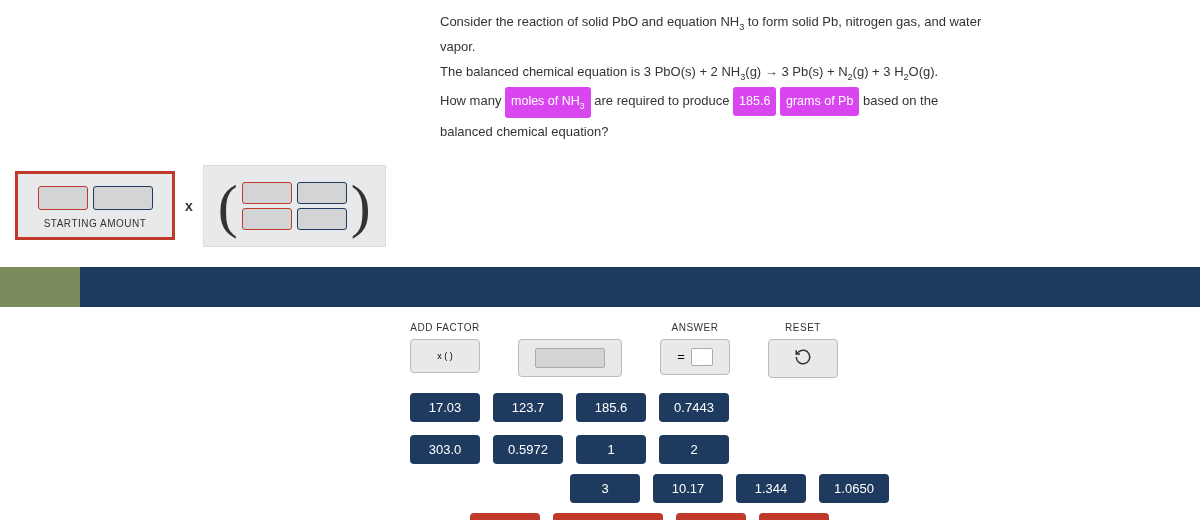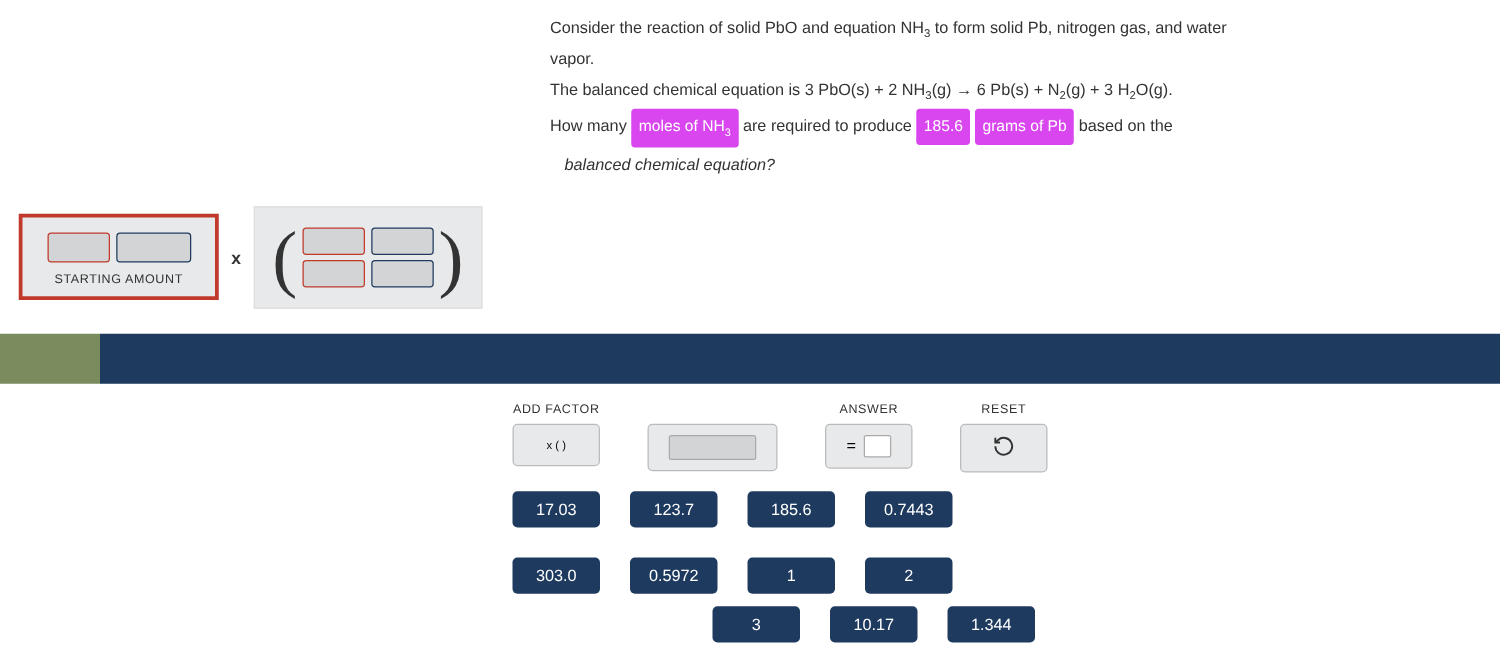--- a/index.html
+++ b/index.html
@@ -31,48 +31,48 @@
     .bar-navy { background: #1e3a5f; flex: 1; }
     
     .controls { padding: 15px 0 0 410px; }
     .control-row { display: flex; gap: 38px; margin-bottom: 15px; }
     .control-group { text-align: center; }
     .control-label { font-size: 10px; letter-spacing: 0.5px; margin-bottom: 6px; color: #333; }
     .control-btn { background: #E8E9EA; border: 1px solid #bbb; border-radius: 4px; padding: 8px 16px; display: inline-flex; align-items: center; gap: 6px; font-size: 13px; cursor: pointer; min-width: 70px; justify-content: center; min-height: 34px; }
     .control-btn .mini-slot { width: 70px; height: 20px; background: #D3D4D5; border: 1px solid #aaa; border-radius: 2px; }
     .control-btn .equals-slot { width: 22px; height: 18px; background: #fff; border: 1px solid #aaa; border-radius: 2px; }
     
-    .tiles { padding: 0 0 0 410px; display: flex; flex-wrap: wrap; gap: 24px; max-width: 780px; margin-bottom: 10px; }
+    .tiles { padding: 0 0 0 410px; display: flex; flex-wrap: wrap; gap: 13px; max-width: 780px; margin-bottom: 10px; }
     .tile { border-radius: 4px; padding: 7px 0; font-size: 13px; text-align: center; cursor: pointer; color: #fff; min-width: 70px; }
     .tile.navy { background: #1e3a5f; }
     .tile.red { background: #C0392B; }
     .tiles.row2 { padding-left: 570px; max-width: 900px; }
     .tiles.units { padding-left: 470px; max-width: 900px; }
     
     .reset-icon { display: inline-block; }
   </style>
 </head>
 <body>
 
 <div class="prompt">
   <p>
     <span>Consider the reaction of solid PbO and equation NH</span><sub>3</sub><span> to form solid Pb, nitrogen gas, and water vapor.</span>
   </p>
   <p>
-    <span>The balanced chemical equation is 3 PbO(s) + 2 NH</span><sub>3</sub><span>(g)  →  6 Pb(s) + N</span><sub>2</sub><span>(g) + 3 H</span><sub>2</sub><span>O(g).</span>
+    <span>The balanced chemical equation is 3 PbO(s) + 2 NH</span><sub>3</sub><span>(g)  →  3 Pb(s) + N</span><sub>2</sub><span>(g) + 3 H</span><sub>2</sub><span>O(g).</span>
   </p>
   <p>
     <span>How many </span>
     <span class="chip"><span>moles of NH</span><sub>3</sub></span>
     <span> are required to produce </span>
     <span class="chip">185.6</span>
     <span class="chip">grams of Pb</span>
     <span> based on the</span>
   </p>
-  <p style="text-align:right; padding-right:380px;font-style:italic;">
+  <p style="text-align:left; padding-right:380px;">
     <span>balanced chemical equation?</span>
   </p>
 </div>
 
 <div class="workspace">
   <div class="starting-box">
     <div class="slots">
       <div class="slot red"></div>
       <div class="slot blue"></div>
     </div>

